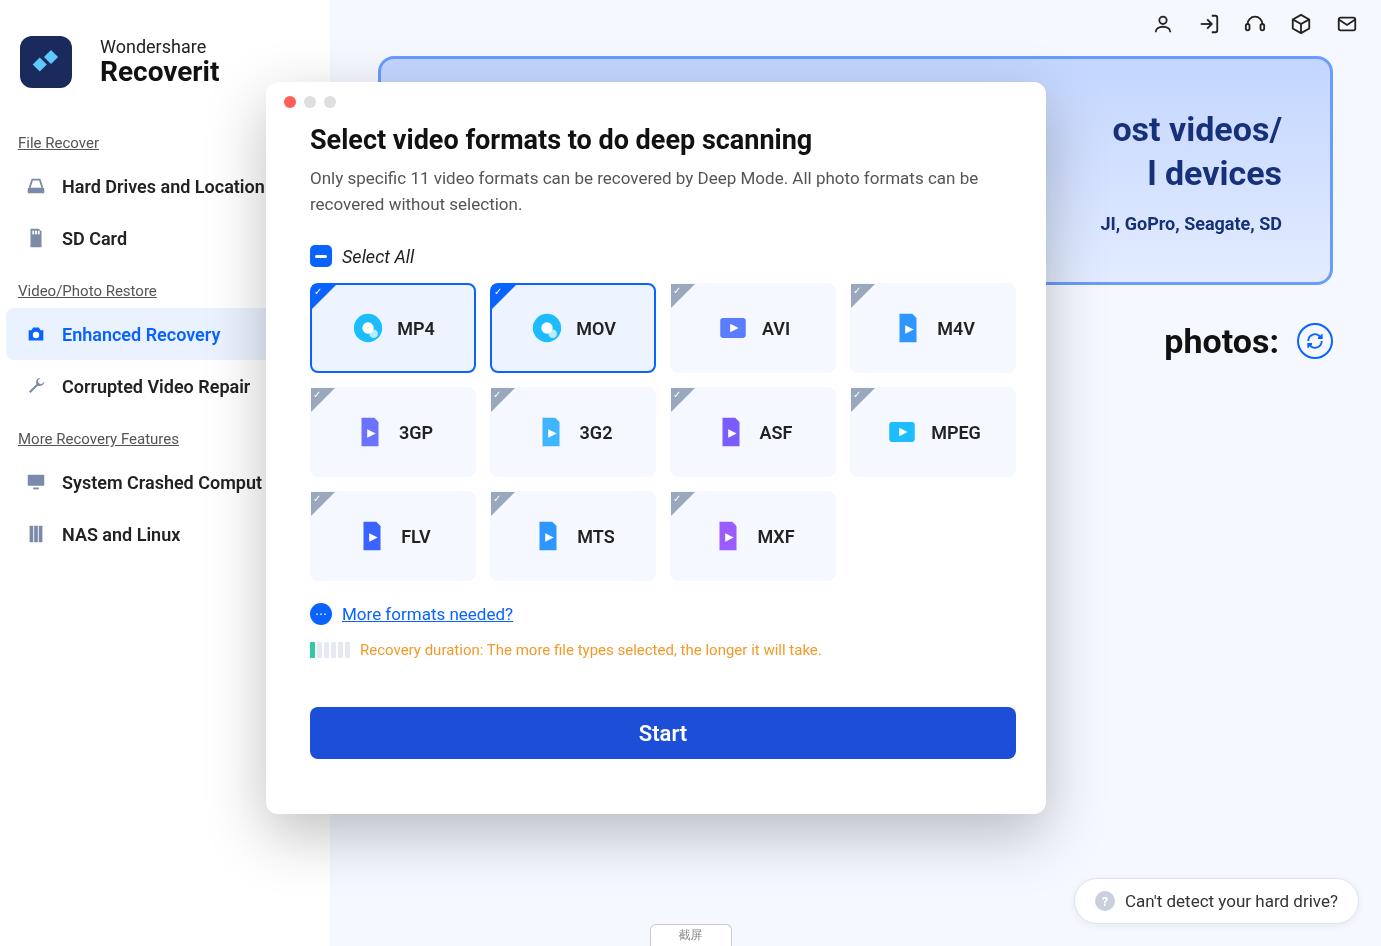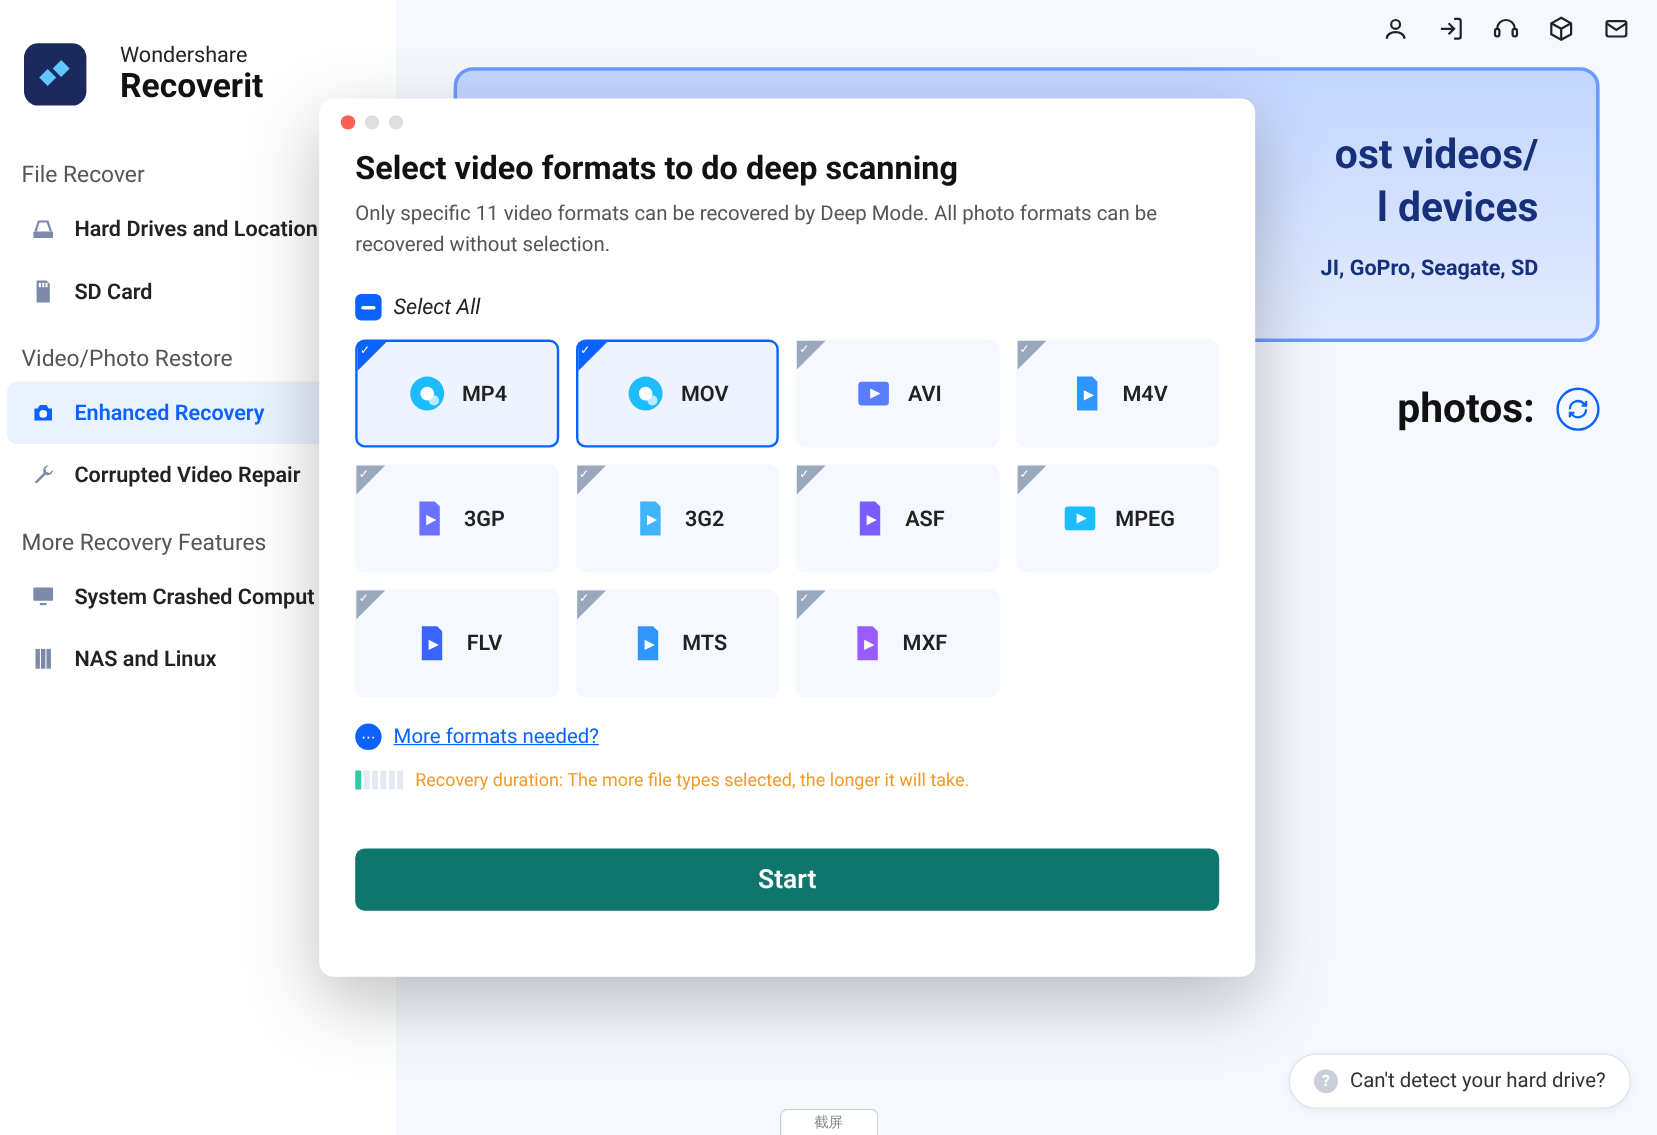--- a/index.html
+++ b/index.html
@@ -11,21 +11,21 @@
 
 
 .sidebar { position: absolute; top: 0; left: 0; width: 330px; height: 100%; background: #fff; padding-top: 36px; }
 .logo-block { display: flex; align-items: center; gap: 12px; padding: 0 20px 28px 20px; }
 .logo-mark { width: 52px; height: 52px; border-radius: 12px; background: #1a2a5c; display: flex; align-items: center; justify-content: center; }
 .logo-mark svg { width: 30px; height: 30px; }
 .logo-text { line-height: 1.1; margin-left: 16px; }
 .logo-text .l1 { font-size: 18px; color: #222; }
 .logo-text .l2 { font-size: 28px; font-weight: 700; color: #111; }
 
-.section-header { font-size: 19px; color: #555; padding: 18px 18px 8px 18px; }
+.section-header { font-size: 15px; color: #555; padding: 18px 18px 8px 18px; text-decoration: underline; }
 .sidebar-item { display: flex; align-items: center; gap: 14px; padding: 14px 18px; font-size: 18px; color: #222; font-weight: 600; cursor: pointer; border-radius: 8px; margin: 0 6px; }
 .sidebar-item.active { background: #eaf2ff; color: #0a63ff; }
 .sidebar-item .icon { width: 24px; height: 24px; display: flex; align-items: center; justify-content: center; }
 
 
 .main-area { position: absolute; left: 330px; top: 0; right: 0; bottom: 0; background: #f5f8ff; }
 .header-icons { position: absolute; top: 10px; right: 20px; display: flex; gap: 18px; }
 .header-icons .hicon { width: 28px; height: 28px; display: flex; align-items: center; justify-content: center; color: #222; cursor: pointer; }
 
 .banner { margin: 56px 48px 0 48px; background: linear-gradient(180deg, #c3d6ff, #e3ecff); border: 3px solid #6a9bff; border-radius: 16px; padding: 48px 48px; color: #17307a; }
@@ -37,21 +37,21 @@
 
 .help-pill { position: absolute; bottom: 22px; right: 22px; background: #fff; border: 1px solid #dde3ee; border-radius: 24px; padding: 12px 20px; display: flex; align-items: center; gap: 10px; font-size: 17px; color: #333; box-shadow: 0 2px 8px rgba(0,0,0,0.06); cursor: pointer; }
 .help-pill .qmark { width: 20px; height: 20px; border-radius: 50%; background: #c9cfdb; color: #fff; display: flex; align-items: center; justify-content: center; font-size: 13px; font-weight: 700; }
 
 
 .modal { position: absolute; top: 82px; left: 266px; width: 780px; height: 732px; background: #fff; border-radius: 12px; box-shadow: 0 20px 60px rgba(0,0,0,0.25); padding: 0; }
 .modal-controls { display: flex; gap: 8px; padding: 14px 0 0 18px; }
 .mdot { width: 12px; height: 12px; border-radius: 50%; }
 .mdot.red { background: #ff5f57; }
 .mdot.gray { background: #dedede; }
-.modal-body { padding: 10px 30px 30px 30px; }
+.modal-body { padding: 10px 30px 30px 44px; }
 .modal-title { font-size: 27px; font-weight: 700; color: #111; margin-top: 6px; }
 .modal-sub { font-size: 17px; color: #555; margin-top: 10px; line-height: 1.5; }
 
 .select-all-row { display: flex; align-items: center; gap: 10px; margin-top: 28px; }
 .sa-check { width: 22px; height: 22px; border-radius: 5px; background: #0a63ff; display: flex; align-items: center; justify-content: center; color: #fff; font-weight: 700; }
 .sa-check .dash { width: 12px; height: 3px; background: #fff; border-radius: 2px; }
 .sa-label { font-size: 18px; color: #222; font-style: italic; }
 
 .format-grid { display: grid; grid-template-columns: repeat(4, 1fr); gap: 14px; margin-top: 16px; }
 .format-card { position: relative; height: 90px; background: #f5f8ff; border: 1.5px solid #f5f8ff; border-radius: 8px; display: flex; align-items: center; justify-content: center; gap: 12px; cursor: pointer; }
@@ -65,21 +65,21 @@
 .more-link-row { display: flex; align-items: center; gap: 10px; margin-top: 22px; }
 .bubble-icon { width: 22px; height: 22px; border-radius: 50%; background: #0a63ff; color: #fff; display: flex; align-items: center; justify-content: center; font-size: 12px; }
 .more-link { color: #0a63ff; font-size: 17px; text-decoration: underline; cursor: pointer; }
 
 .duration-row { display: flex; align-items: center; gap: 10px; margin-top: 16px; }
 .duration-bar { display: flex; gap: 2px; }
 .duration-bar span { width: 5px; height: 16px; background: #e5e9f2; border-radius: 1px; }
 .duration-bar span.on { background: #2ec9a7; }
 .duration-text { color: #f19a2a; font-size: 15px; }
 
-.start-btn { margin-top: 48px; width: 100%; height: 52px; background: #0f766e; color: #fff; border: none; border-radius: 8px; font-size: 22px; font-weight: 600; cursor: pointer; }
+.start-btn { margin-top: 48px; width: 100%; height: 52px; background: #1d4ed8; color: #fff; border: none; border-radius: 8px; font-size: 22px; font-weight: 600; cursor: pointer; }
 
 .bottom-tag { position: absolute; left: 50%; bottom: 0; transform: translateX(-50%); font-size: 12px; color: #888; border: 1px solid #ccc; border-bottom: none; padding: 2px 28px; border-radius: 6px 6px 0 0; background: #fff; }
 </style>
 </head>
 <body>
 
 <div class="window-controls">
   <div class="window-dot"></div>
   <div class="window-dot"></div>
   <div class="window-dot"></div>

